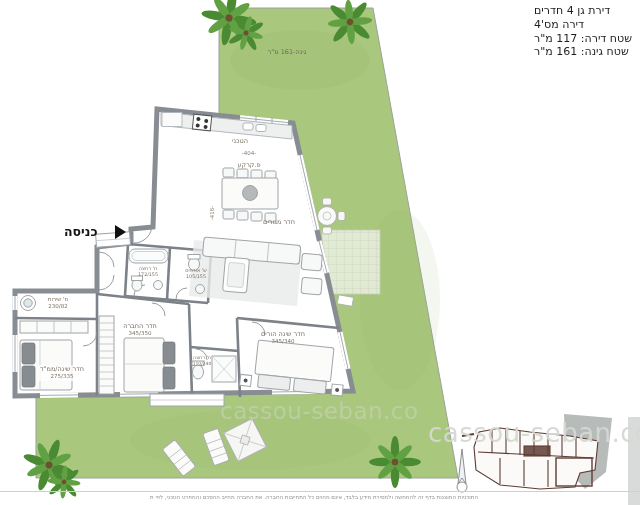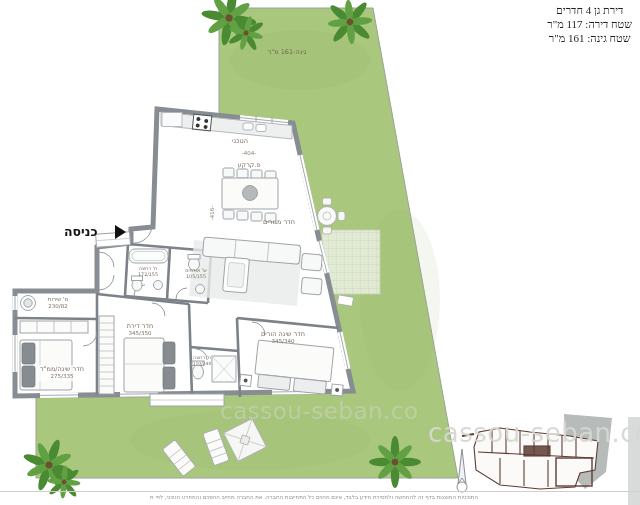--- a/index.html
+++ b/index.html
@@ -4,22 +4,22 @@
 <style>
   html,body{margin:0;padding:0;background:#ffffff;}
   #stage{position:relative;width:640px;height:505px;overflow:hidden;background:#fff;
          font-family:"DejaVu Sans",sans-serif;}
   #plan-svg{position:absolute;left:0;top:0;}
   .lbl{position:absolute;transform:translate(-50%,-50%);font-size:6.5px;color:#7d7163;
        text-align:center;line-height:1.3;white-space:nowrap;direction:rtl;}
   .lbl .sz{font-size:5.5px;}
   .dim{position:absolute;transform:translate(-50%,-50%);font-size:5.5px;color:#8a7f70;white-space:nowrap;}
   .dim.vert{transform:translate(-50%,-50%) rotate(-90deg);}
-  #header{position:absolute;top:4px;right:8px;text-align:center;direction:rtl;
-          font-size:11px;line-height:13.8px;color:#1f1f1f;font-weight:500;font-family:Liberation Serif, serif;}
+  #header{position:absolute;top:4px;right:8px;text-align:left;direction:rtl;
+          font-size:11px;line-height:13.8px;color:#1f1f1f;font-weight:500;}
   #garden-label{position:absolute;left:287px;top:52px;transform:translate(-50%,-50%);
           font-size:6.5px;color:#6f6a58;direction:rtl;white-space:nowrap;}
   #entrance{position:absolute;left:64px;top:224px;display:flex;align-items:center;gap:17px;}
   #entrance .txt{font-size:12.5px;font-weight:bold;color:#141414;direction:rtl;}
   #entrance .arrow{width:0;height:0;border-left:11px solid #101010;
           border-top:7px solid transparent;border-bottom:7px solid transparent;}
   .watermark{position:absolute;font-size:26px;letter-spacing:0.5px;color:#d6d8d2;
           font-weight:500;white-space:nowrap;pointer-events:none;}
   #wm-main{left:428px;top:418px;opacity:0.95;}
   #wm-frag{left:220px;top:398px;opacity:0.45;font-size:23px;}
@@ -292,20 +292,21 @@
 
   <g fill="#f0f1f2" stroke="#8a8f93" stroke-width="1">
     <polygon points="462,449 458,484 462,478 466,484"></polygon>
     <circle cx="462" cy="487" r="5" fill="none"></circle>
   </g>
 
 </svg>
 
 <div id="header">
   <div>דירת גן 4 חדרים</div>
+  <div>דירה מס'4</div>
   <div>שטח דירה: 117 מ"ר</div>
   <div>שטח גינה: 161 מ"ר</div>
 </div>
 
 <div id="garden-label">גינה-161 מ"ר</div>
 
 <div id="entrance">
   <span class="txt">כניסה</span>
   <span class="arrow"></span>
 </div>
@@ -326,21 +327,21 @@
 </div>
 <div class="lbl" style="left:58px;top:303px;font-size:5.5px;">
   <div>מ' שירות</div>
   <div class="sz">230/82</div>
 </div>
 <div class="lbl" style="left:62px;top:373px;background:rgba(255,255,255,0.75);padding:0 2px;">
   <div>חדר שינה/ממ"ד</div>
   <div class="sz">275/335</div>
 </div>
 <div class="lbl" style="left:140px;top:330px;">
-  <div>חדר דירת</div>
+  <div>חדר החברה</div>
   <div class="sz">345/350</div>
 </div>
 <div class="lbl" style="left:202px;top:361px;font-size:4.8px;">
   <div>ח' רחצה</div>
   <div class="sz" style="font-size:4.5px;">110/240</div>
 </div>
 <div class="lbl" style="left:283px;top:338px;">
   <div>חדר שינה הורים</div>
   <div class="sz">345/340</div>
 </div>

